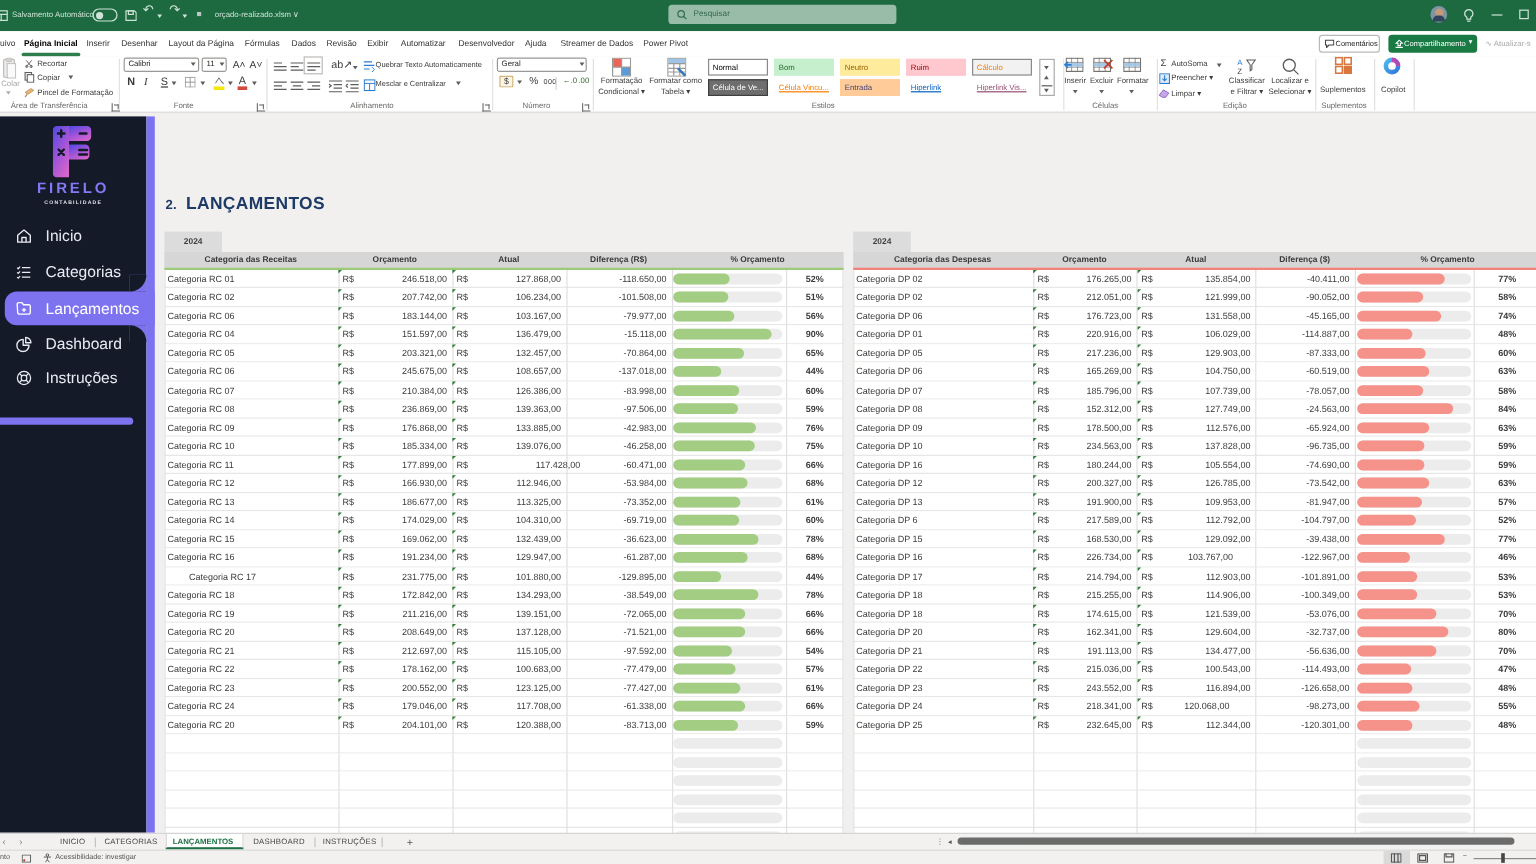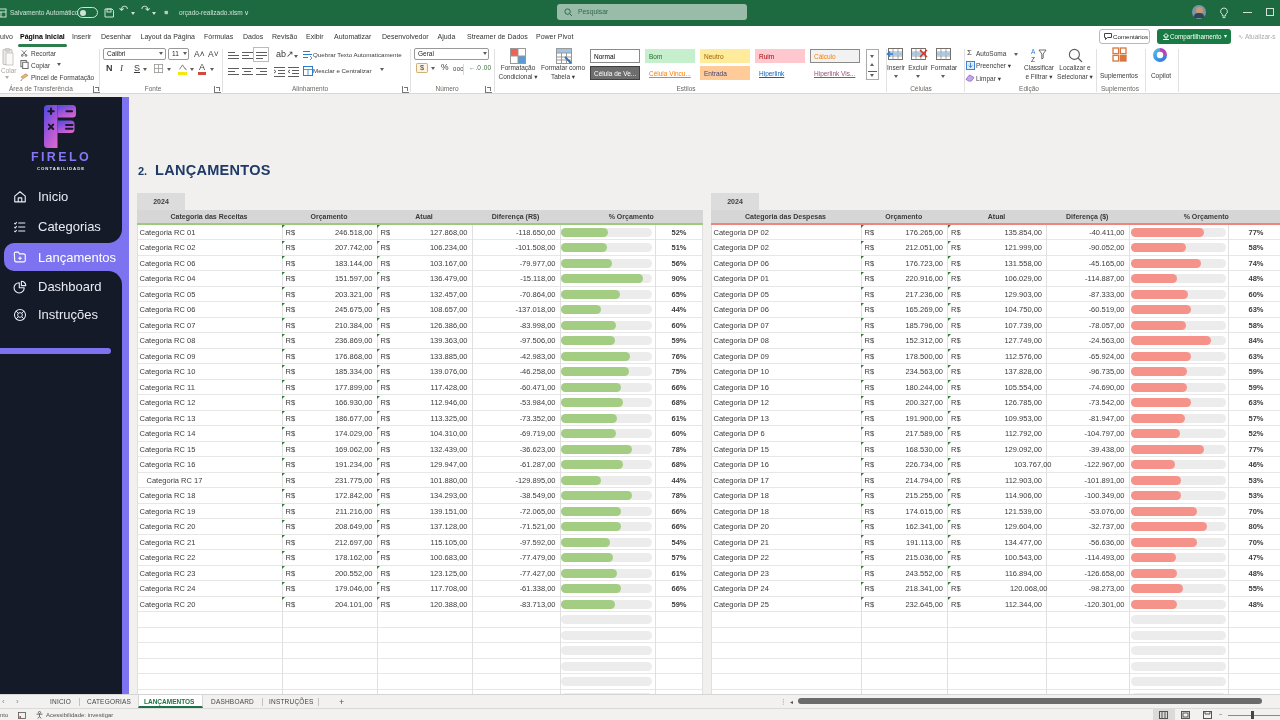--- a/index.html
+++ b/index.html
@@ -627,21 +627,21 @@
 <div class="vline" style="left:423.0px"></div>
 <div class="vline" style="left:518.5px"></div>
 <div class="vline" style="left:0px"></div>
       <div class="vline" style="left:565.5px"></div>
 <div class="cell" style="left:3px;width:139.0px">Categoria RC 11</div>
 <div class="tri" style="left:145.5px;top:0.5px"></div>
 <div class="cell" style="left:149.0px">R$</div>
 <div class="cell num" style="left:145.0px;width:91.0px">177.899,00</div>
 <div class="tri" style="left:240.5px;top:0.5px"></div>
 <div class="cell" style="left:244.0px">R$</div>
-<div class="cell num" style="left:240.0px;width:91.0px">117.428,00</div>
+<div class="cell num" style="left:256px;width:91.0px">117.428,00</div>
 <div class="cell num" style="left:335.0px;width:84.0px">-60.471,00</div>
 <div class="track" style="left:424.5px;width:91px"></div>
 <div class="fillg" style="left:424.5px;width:60px"></div>
 <div class="cell" style="left:517.5px;width:50px;text-align:center;font-weight:bold;font-size:7.5px">66%</div>
 </div>
 <div class="row" style="left:136.5px;top:298.0px;width:566.5px">
 <div class="vline" style="left:145.0px"></div>
 <div class="vline" style="left:240.0px"></div>
 <div class="vline" style="left:335.0px"></div>
 <div class="vline" style="left:423.0px"></div>
@@ -741,21 +741,21 @@
 <div class="cell" style="left:517.5px;width:50px;text-align:center;font-weight:bold;font-size:7.5px">68%</div>
 </div>
 <div class="row" style="left:136.5px;top:375.5px;width:566.5px">
 <div class="vline" style="left:145.0px"></div>
 <div class="vline" style="left:240.0px"></div>
 <div class="vline" style="left:335.0px"></div>
 <div class="vline" style="left:423.0px"></div>
 <div class="vline" style="left:518.5px"></div>
 <div class="vline" style="left:0px"></div>
       <div class="vline" style="left:565.5px"></div>
-<div class="cell" style="left:10px;width:139.0px">Categoria RC 17</div>
+<div class="cell" style="left:21px;width:139.0px">Categoria RC 17</div>
 <div class="tri" style="left:145.5px;top:0.5px"></div>
 <div class="cell" style="left:149.0px">R$</div>
 <div class="cell num" style="left:145.0px;width:91.0px">231.775,00</div>
 <div class="tri" style="left:240.5px;top:0.5px"></div>
 <div class="cell" style="left:244.0px">R$</div>
 <div class="cell num" style="left:240.0px;width:91.0px">101.880,00</div>
 <div class="cell num" style="left:335.0px;width:84.0px">-129.895,00</div>
 <div class="track" style="left:424.5px;width:91px"></div>
 <div class="fillg" style="left:424.5px;width:40px"></div>
 <div class="cell" style="left:517.5px;width:50px;text-align:center;font-weight:bold;font-size:7.5px">44%</div>
@@ -1280,21 +1280,21 @@
 <div class="vline" style="left:335.5px"></div>
 <div class="vline" style="left:418.0px"></div>
 <div class="vline" style="left:517.5px"></div>
 <div class="vline" style="left:0px"></div>
 <div class="cell" style="left:3px;width:144.0px">Categoria DP 16</div>
 <div class="tri" style="left:150.5px;top:0.5px"></div>
 <div class="cell" style="left:154.0px">R$</div>
 <div class="cell num" style="left:150.0px;width:82.5px">226.734,00</div>
 <div class="tri" style="left:237.0px;top:0.5px"></div>
 <div class="cell" style="left:240.5px">R$</div>
-<div class="cell num" style="left:246px;width:95px">103.767,00</div>
+<div class="cell num" style="left:222px;width:95px">103.767,00</div>
 <div class="cell num" style="left:335.5px;width:78.5px">-122.967,00</div>
 <div class="track" style="left:420.0px;width:95px"></div>
 <div class="fillr" style="left:420.0px;width:44px"></div>
 <div class="cell" style="left:520.5px;width:50px;text-align:center;font-weight:bold;font-size:7.5px">46%</div>
 </div>
 <div class="row" style="left:710.5px;top:375.5px;width:573.5px">
 <div class="vline" style="left:150.0px"></div>
 <div class="vline" style="left:236.5px"></div>
 <div class="vline" style="left:335.5px"></div>
 <div class="vline" style="left:418.0px"></div>
@@ -1432,21 +1432,21 @@
 <div class="vline" style="left:335.5px"></div>
 <div class="vline" style="left:418.0px"></div>
 <div class="vline" style="left:517.5px"></div>
 <div class="vline" style="left:0px"></div>
 <div class="cell" style="left:3px;width:144.0px">Categoria DP 24</div>
 <div class="tri" style="left:150.5px;top:0.5px"></div>
 <div class="cell" style="left:154.0px">R$</div>
 <div class="cell num" style="left:150.0px;width:82.5px">218.341,00</div>
 <div class="tri" style="left:237.0px;top:0.5px"></div>
 <div class="cell" style="left:240.5px">R$</div>
-<div class="cell num" style="left:242px;width:95px">120.068,00</div>
+<div class="cell num" style="left:219px;width:95px">120.068,00</div>
 <div class="cell num" style="left:335.5px;width:78.5px">-98.273,00</div>
 <div class="track" style="left:420.0px;width:95px"></div>
 <div class="fillr" style="left:420.0px;width:52px"></div>
 <div class="cell" style="left:520.5px;width:50px;text-align:center;font-weight:bold;font-size:7.5px">55%</div>
 </div>
 <div class="row" style="left:710.5px;top:499.5px;width:573.5px">
 <div class="vline" style="left:150.0px"></div>
 <div class="vline" style="left:236.5px"></div>
 <div class="vline" style="left:335.5px"></div>
 <div class="vline" style="left:418.0px"></div>

